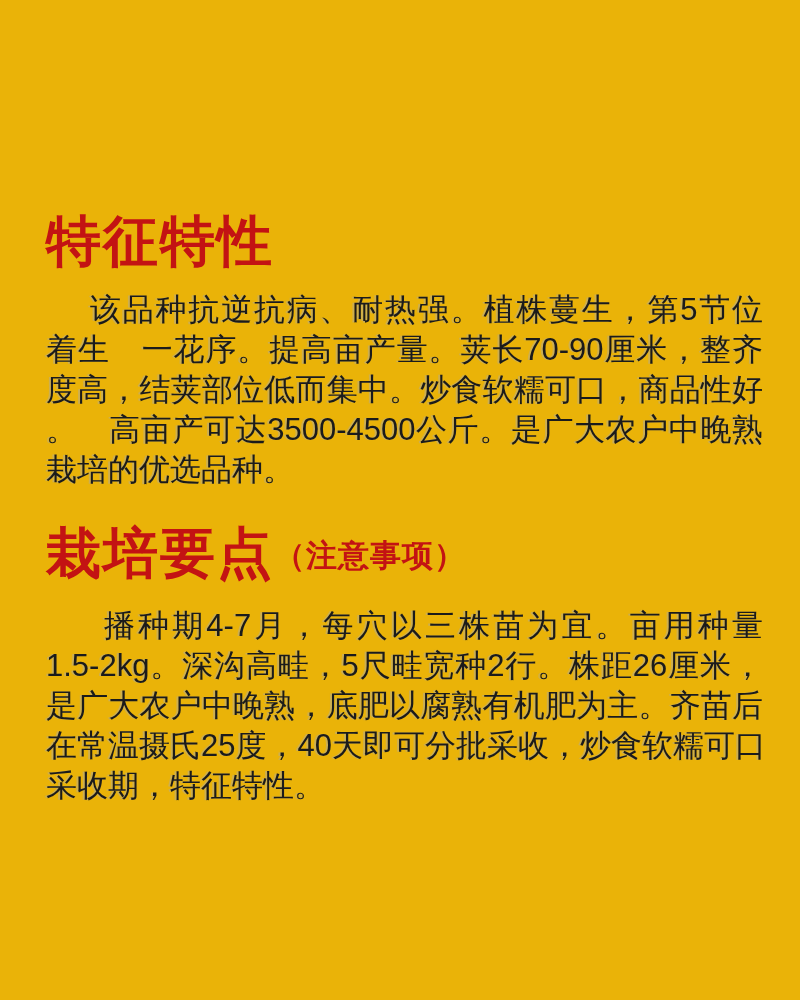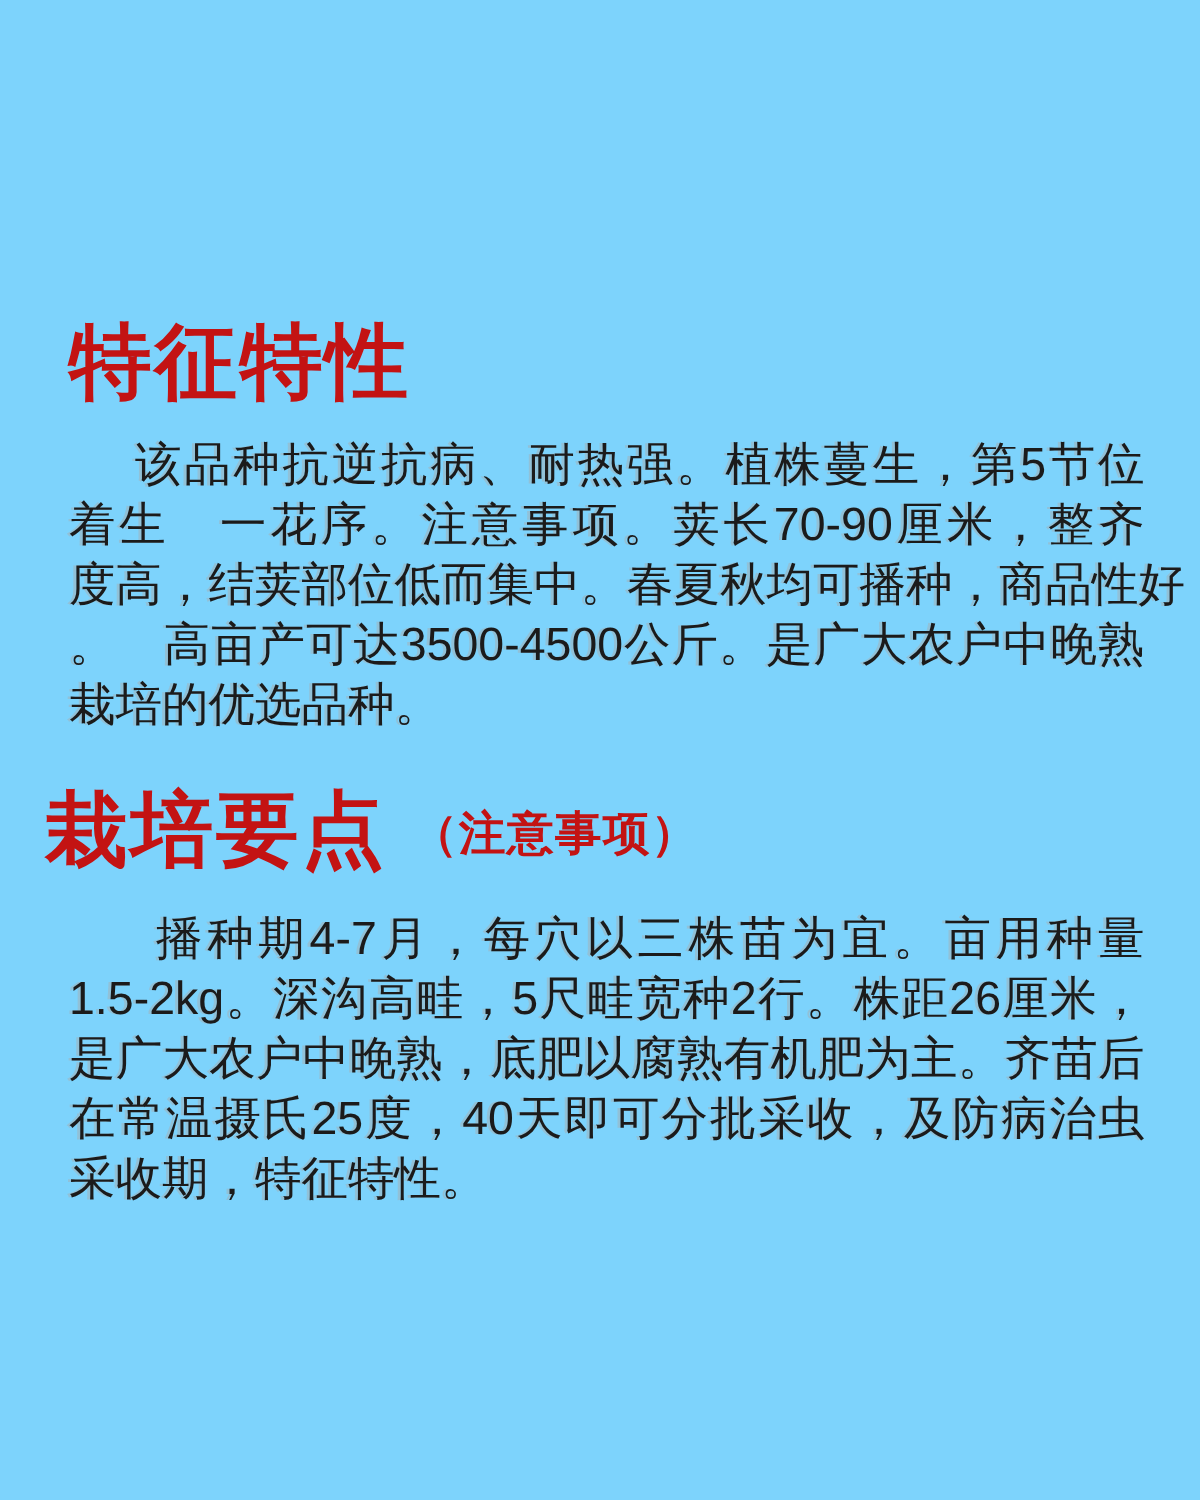--- a/index.html
+++ b/index.html
@@ -8,45 +8,44 @@
   }
   html, body {
     margin: 0;
     padding: 0;
     background: #ffffff;
   }
   .page {
     position: relative;
     width: 800px;
     height: 1000px;
-    background: #7dd3fc;
+    background: #eab308;
     overflow: hidden;
     font-family: "Liberation Sans", sans-serif;
   }
   .heading {
     position: absolute;
     left: 46px;
     margin: 0;
     font-family: "Liberation Serif", serif;
     font-weight: bold;
     color: var(--heading-red);
     font-size: 55px;
     line-height: 60px;
     letter-spacing: 2px;
     white-space: nowrap;
   }
   .h1 { top: 212px; }
   .h2row {
     position: absolute;
-    left: 30px;
+    left: 46px;
     top: 524px;
     display: flex;
     align-items: center;
     white-space: nowrap;
-    gap: 16px;
   }
   .h2 {
     font-family: "Liberation Serif", serif;
     font-weight: bold;
     color: var(--heading-red);
     font-size: 55px;
     line-height: 60px;
     letter-spacing: 2px;
   }
   .h2note {
@@ -85,32 +84,32 @@
 </style>
 </head>
 <body style="background: rgb(255, 255, 255);">
 
 <div class="page">
 
   <h1 class="heading h1">特征特性</h1>
 
   <div class="para p1">
     <div class="line first">该品种抗逆抗病、耐热强。植株蔓生，第5节位</div>
-    <div class="line">着生　一花序。注意事项。荚长70-90厘米，整齐</div>
-    <div class="line">度高，结荚部位低而集中。春夏秋均可播种，商品性好</div>
+    <div class="line">着生　一花序。提高亩产量。荚长70-90厘米，整齐</div>
+    <div class="line">度高，结荚部位低而集中。炒食软糯可口，商品性好</div>
     <div class="line">。　高亩产可达3500-4500公斤。是广大农户中晚熟</div>
     <div class="line last">栽培的优选品种。</div>
   </div>
 
   <div class="h2row">
     <span class="h2">栽培要点</span>
     <span class="h2note">（注意事项）</span>
   </div>
 
   <div class="para p2">
     <div class="line first">播种期4-7月，每穴以三株苗为宜。亩用种量</div>
     <div class="line">1.5-2kg。深沟高畦，5尺畦宽种2行。株距26厘米，</div>
     <div class="line">是广大农户中晚熟，底肥以腐熟有机肥为主。齐苗后</div>
-    <div class="line">在常温摄氏25度，40天即可分批采收，及防病治虫</div>
+    <div class="line">在常温摄氏25度，40天即可分批采收，炒食软糯可口</div>
     <div class="line last">采收期，特征特性。</div>
   </div>
 
 </div>
 
 </body></html>

